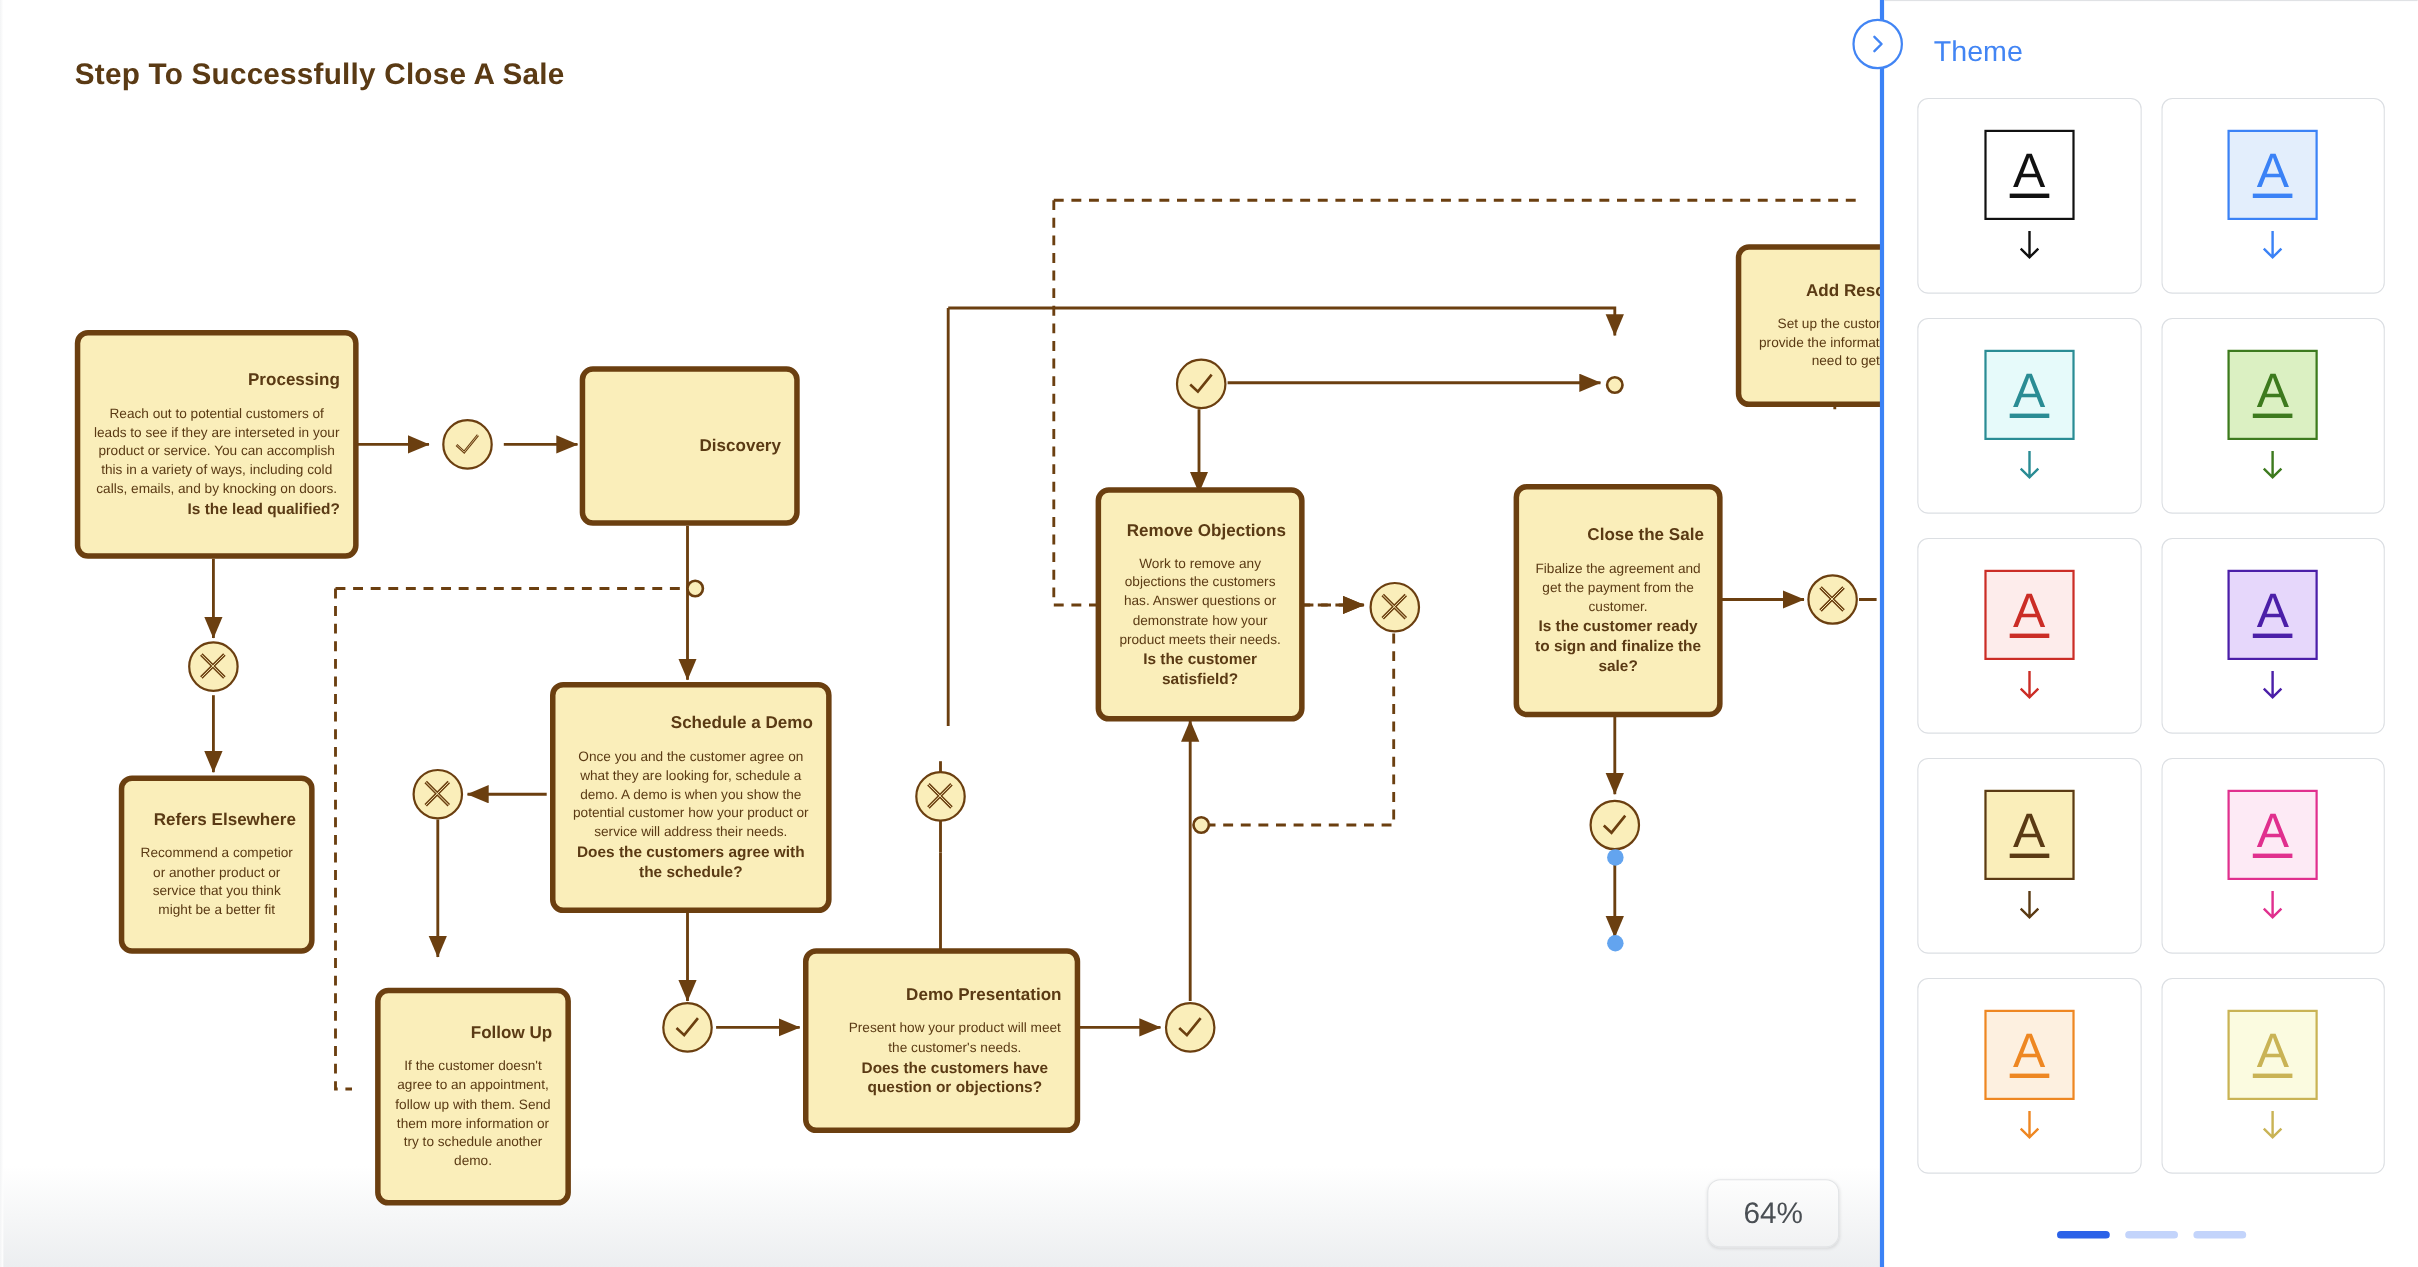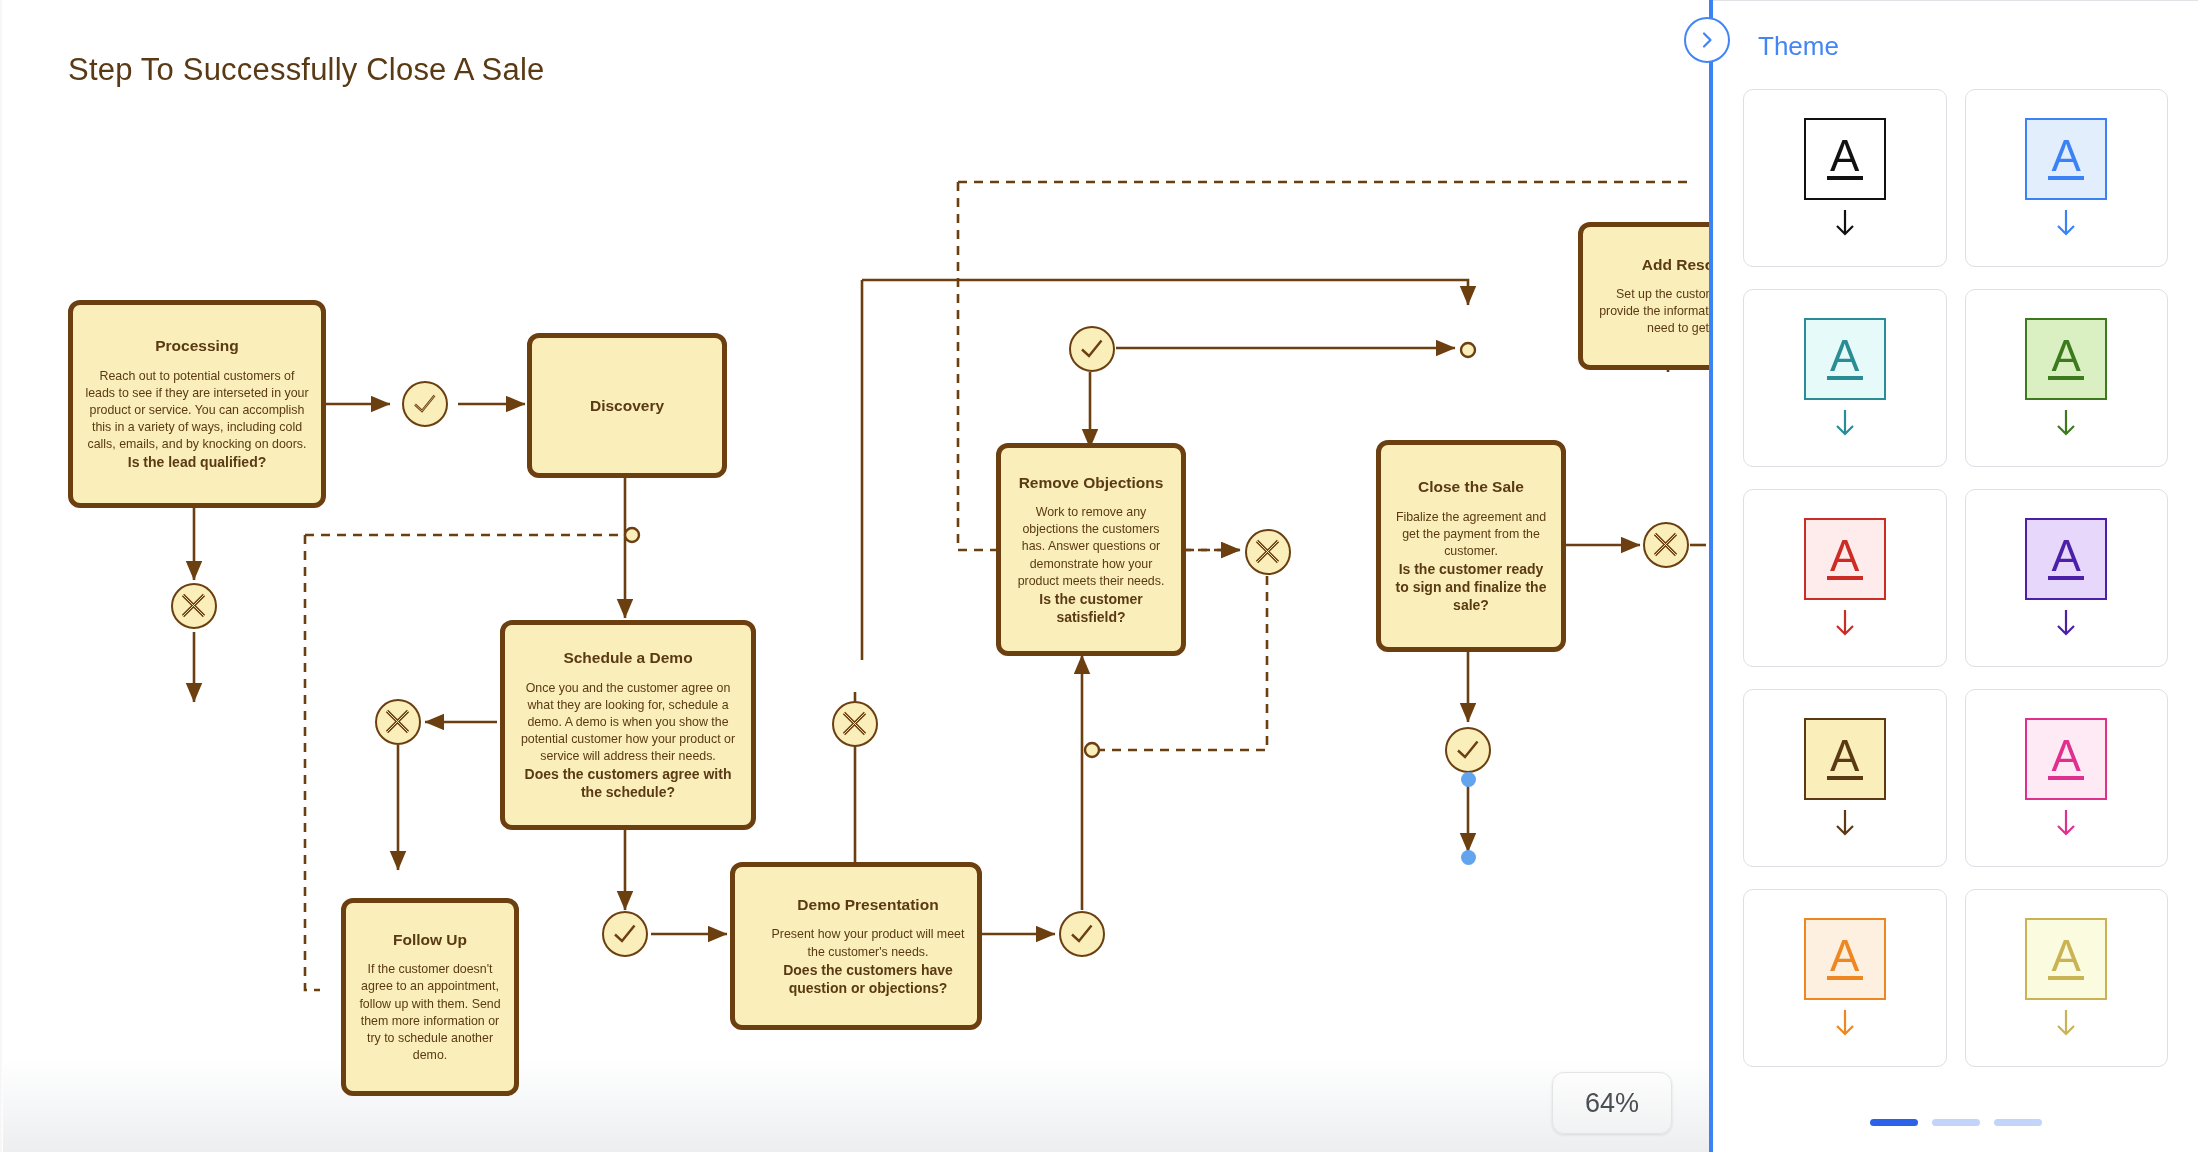--- a/index.html
+++ b/index.html
@@ -18,34 +18,34 @@
     background: linear-gradient(to bottom, #ffffff 0%, #ffffff 92%, #eceef0 100%);
     overflow: hidden;
   }
   #canvas-edge-left {
     position: absolute; left: 0; top: 0; width: 3px; height: 1152px;
     background: linear-gradient(to right, #f3f4f5, #ffffff);
   }
 
   #diagram-title {
     position: absolute; left: 68px; top: 52px;
-    font-size: 31px; font-weight: normal; letter-spacing: .2px;
+    font-size: 27px; font-weight: bold; letter-spacing: .2px;
     color: #5a3a14; white-space: nowrap;
   }
 
   svg#wires { position: absolute; left: 0; top: 0; width: 1712px; height: 1152px; }
 
   .node {
     position: absolute;
     background: #faeeba;
     border: 5px solid #6b3f10;
     border-radius: 12px;
     color: #5a3a14;
     display: flex; flex-direction: column;
-    align-items: center; justify-content: center;
+    align-items: flex-end; justify-content: center;
     padding: 10px 12px;
     text-align: center;
   }
   .node .n-title { font-size: 15.5px; font-weight: bold; line-height: 1.25; }
   .node .n-body  { font-size: 12.4px; line-height: 1.38; margin-top: 12px; }
   .node .n-q     { font-size: 14px; font-weight: bold; line-height: 1.3; }
 
   .gate {
     position: absolute;
     width: 46px; height: 46px; border-radius: 50%;
@@ -197,20 +197,24 @@
     <div class="node" style="left:68px; top:300px; width:258px; height:208px;">
       <div class="n-title">Processing</div>
       <div class="n-body">Reach out to potential customers of leads to see if they are interseted in your product or service. You can accomplish this in a variety of ways, including cold calls, emails, and by knocking on doors.</div>
       <div class="n-q">Is the lead qualified?</div>
     </div>
 
     <div class="node" style="left:527px; top:333px; width:200px; height:145px;">
       <div class="n-title">Discovery</div>
     </div>
 
+    <div class="node" style="left:108px; top:705px; width:178px; height:162px;">
+      <div class="n-title">Refers Elsewhere</div>
+      <div class="n-body">Recommend a competior or another product or service that you think might be a better fit</div>
+    </div>
 
     <div class="node" style="left:500px; top:620px; width:256px; height:210px;">
       <div class="n-title">Schedule a Demo</div>
       <div class="n-body">Once you and the customer agree on what they are looking for, schedule a demo. A demo is when you show the potential customer how your product or service will address their needs.</div>
       <div class="n-q">Does the customers agree with the schedule?</div>
     </div>
 
     <div class="node" style="left:310px; top:898px; width:178px; height:198px;margin-left:31px;">
       <div class="n-title">Follow Up</div>
       <div class="n-body">If the customer doesn't agree to an appointment, follow up with them. Send them more information or try to schedule another demo.</div>

